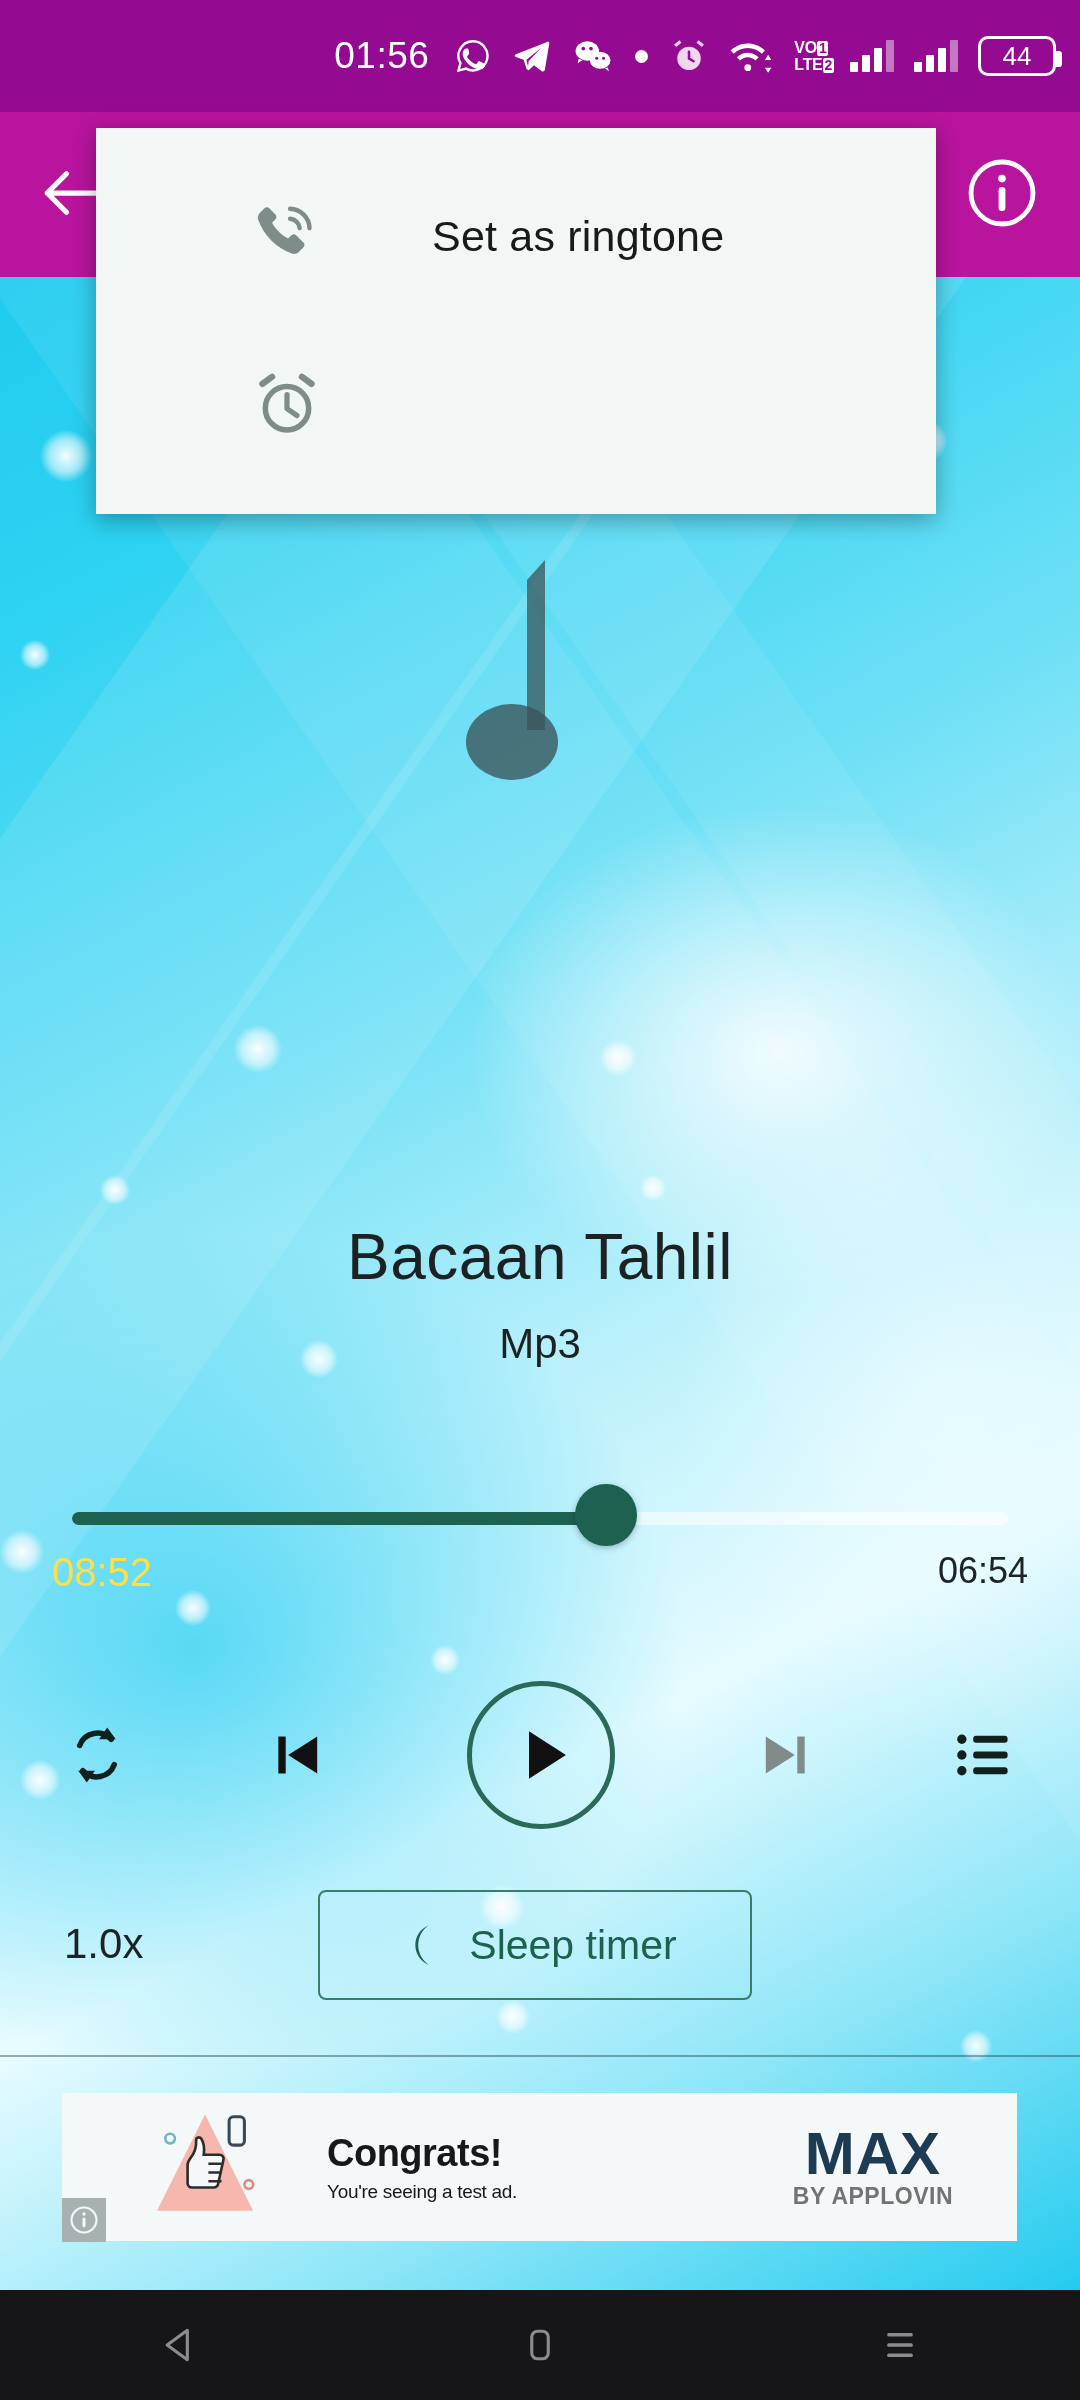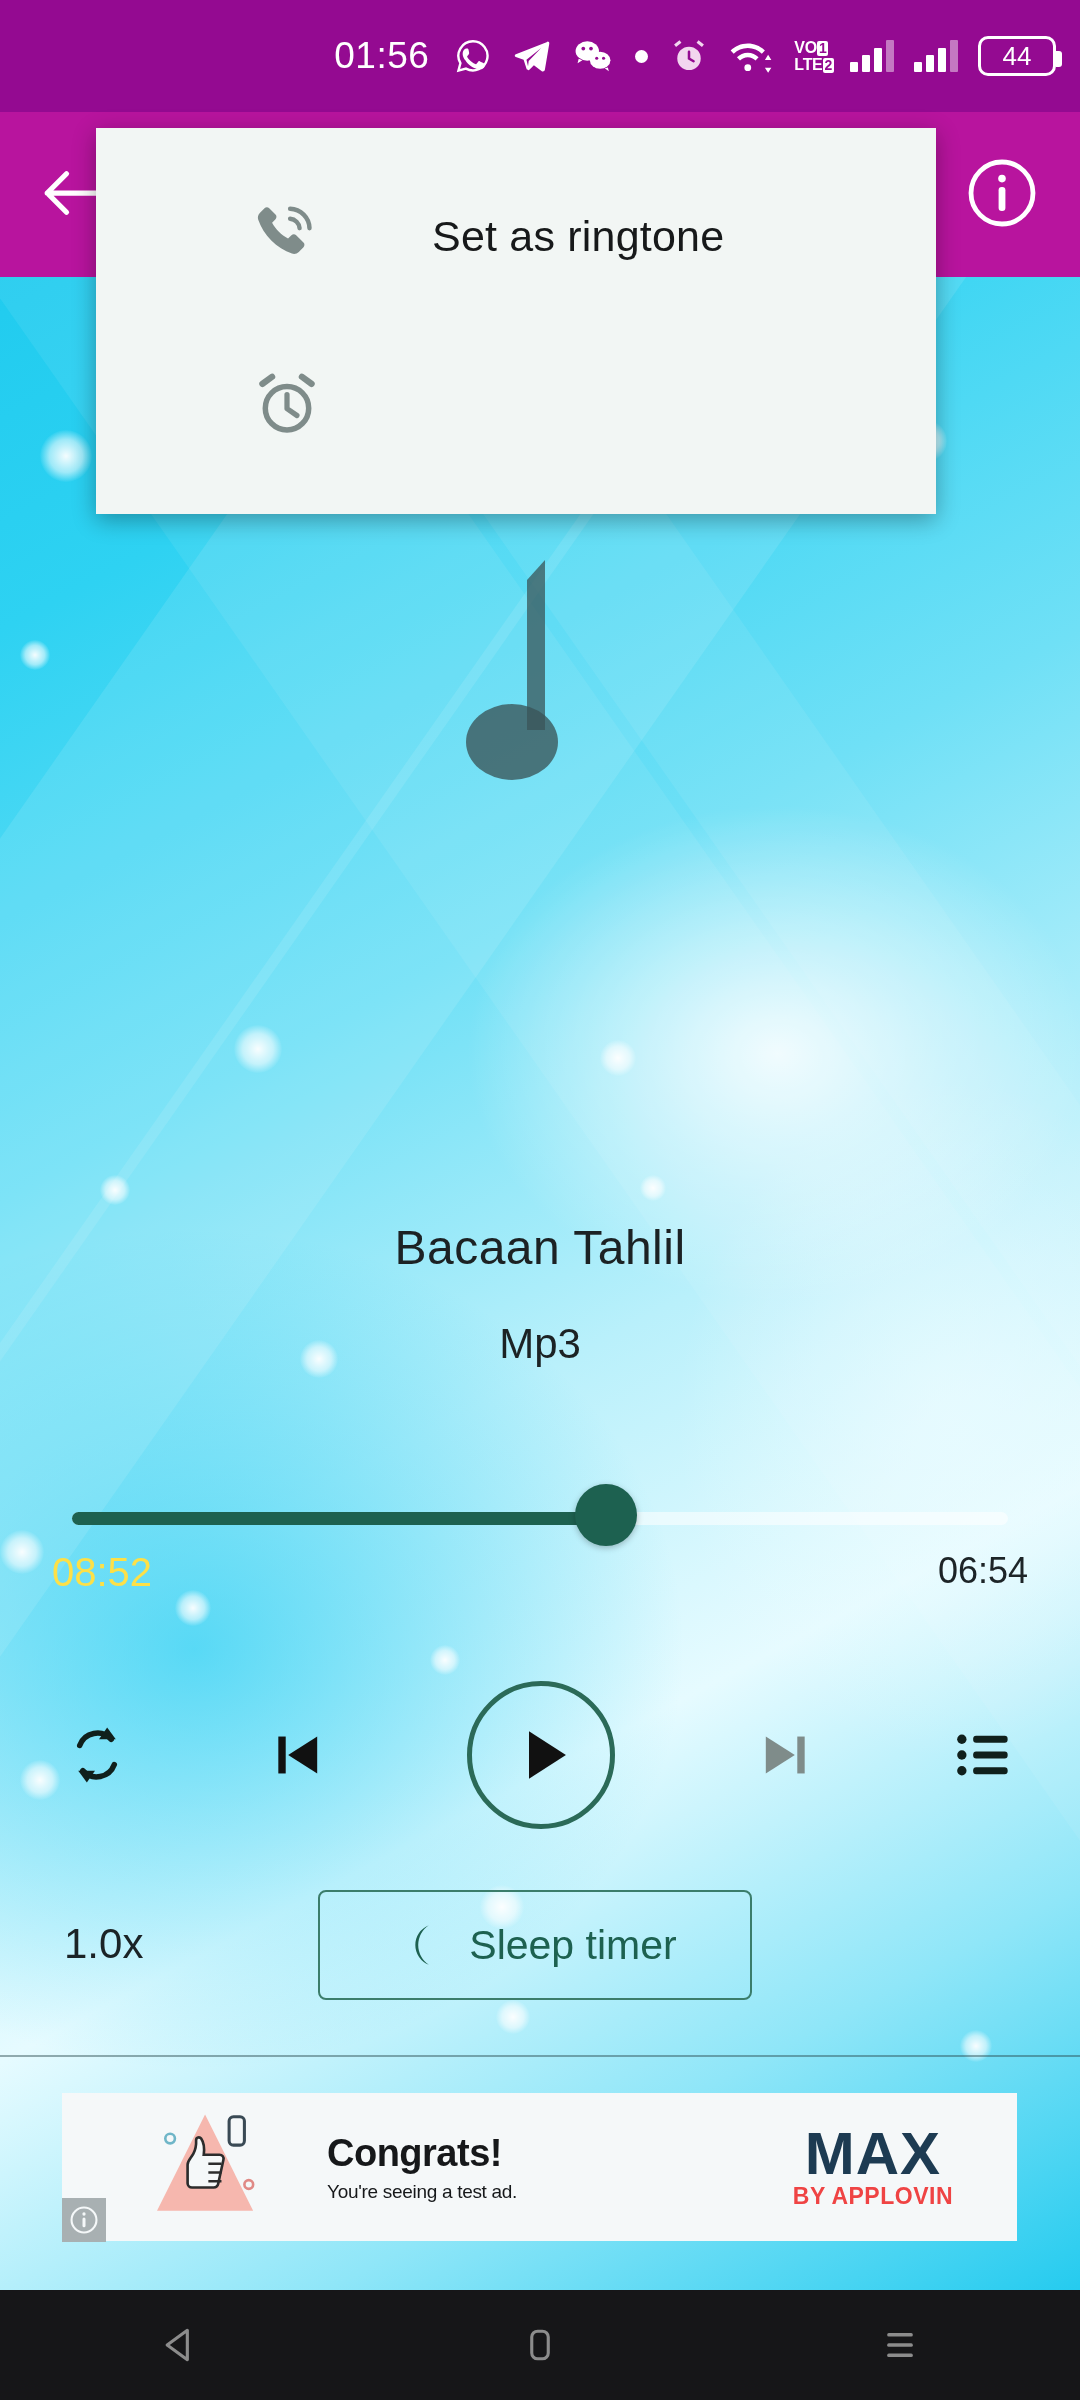--- a/index.html
+++ b/index.html
@@ -91,21 +91,21 @@
   }
   .menu-item{ position:relative; padding-left:0; }
   .menu-label{
     position:absolute; left:336px; font-size:43px; color:#17191a;
     font-family:"Liberation Sans", sans-serif; letter-spacing:.2px;
   }
 
   
   #track-title{
     position:absolute; left:0; top:1220px; width:1080px; text-align:center;
-    font-size:48px; color:#1c2224; letter-spacing:.5px;
+    font-size:64px; color:#1c2224; letter-spacing:.5px;
   }
   #track-subtitle{
     position:absolute; left:0; top:1320px; width:1080px; text-align:center;
     font-size:42px; color:#1c2224;
   }
 
   
   #seek-wrap{ position:absolute; left:72px; top:1500px; width:936px; height:36px; }
   #seek-track{
     position:absolute; left:0; top:12px; width:936px; height:13px;
@@ -158,21 +158,21 @@
   #ad-badge{
     position:absolute; left:62px; top:2198px; width:44px; height:44px;
     background:#a8b0b2; display:flex; align-items:center; justify-content:center; z-index:5;
   }
   #ad-left{ display:flex; align-items:center; padding-left:88px; flex:1;gap:11px; }
   #ad-text{ margin-left:34px; }
   #ad-headline{ font-size:38px; font-weight:bold; color:#16181a; letter-spacing:-.5px; }
   #ad-sub{ font-size:19px; color:#16181a; margin-top:6px; letter-spacing:-.3px; }
   #ad-brand{ padding-right:64px; text-align:center; }
   #ad-brand-main{ font-size:60px; font-weight:bold; color:#1d3b52; letter-spacing:1px; line-height:58px; }
-  #ad-brand-sub{ font-size:23px; font-weight:bold; color:#ef4444; letter-spacing:.5px; }
+  #ad-brand-sub{ font-size:23px; font-weight:bold; color:#737373; letter-spacing:.5px; }
 
   
   #nav-bar{
     position:absolute; left:0; top:2290px; width:1080px; height:110px;
     background:#161618; display:flex; align-items:center; justify-content:space-around;
     z-index:50;
   }
   .nav-btn{ width:140px; height:110px; display:flex; align-items:center; justify-content:center; cursor:pointer; }
 </style>
 </head>

